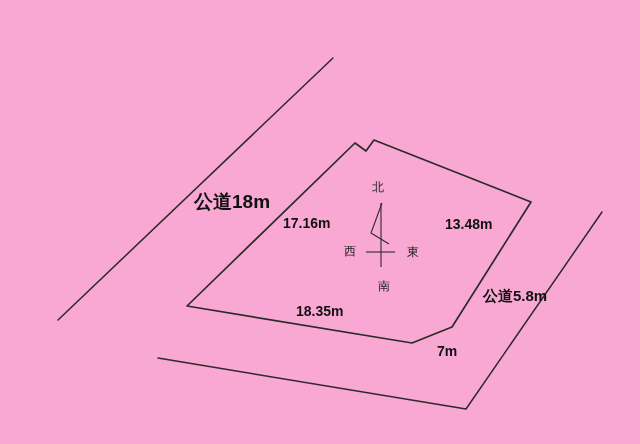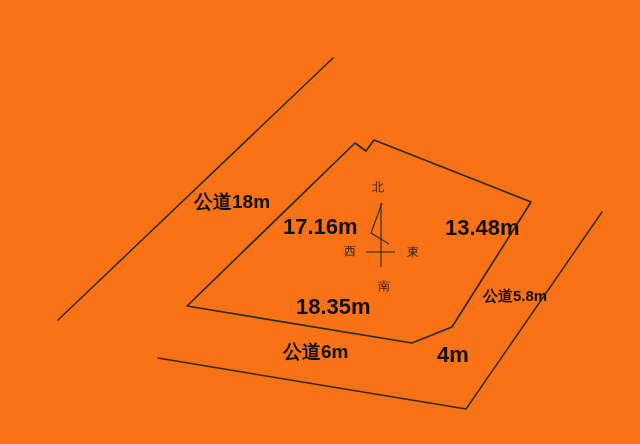--- a/index.html
+++ b/index.html
@@ -7,38 +7,38 @@
     padding: 0;
     width: 640px;
     height: 444px;
     overflow: hidden;
     background: #fdfdfd;
   }
   .stage {
     position: relative;
     width: 640px;
     height: 444px;
-    background: #f97316;
+    background: #f9a8d4;
     font-family: "Liberation Sans", sans-serif;
   }
   .stage svg {
     position: absolute;
     left: 0;
     top: 0;
   }
   .lbl {
     position: absolute;
     color: #111111;
     font-weight: bold;
     white-space: nowrap;
     line-height: 1;
     letter-spacing: 0px;
   }
   .lbl-lg { font-size: 19px; }
-  .lbl-md { font-size: 22px; }
+  .lbl-md { font-size: 14px; }
   .lbl-sm { font-size: 15px; }
   .compass-lbl {
     position: absolute;
     color: #222222;
     font-weight: normal;
     font-size: 12px;
     white-space: nowrap;
     line-height: 1;
   }
 </style>
@@ -57,31 +57,30 @@
 
     <g stroke-width="1.1" fill="none">
       <line x1="381" y1="203" x2="381" y2="267" stroke="#2b2b2b"></line>
       <line x1="366" y1="252" x2="395" y2="252" stroke="#2b2b2b"></line>
       <polyline points="382,203 371,233 389,244" stroke="#2b2b2b"></polyline>
     </g>
   </svg>
 
   <div class="lbl lbl-lg" style="left:194px; top:192px;">公道18m</div>
 
-  <div class="lbl lbl-lg" style="left:283px; top:342px;">公道6m</div>
 
   <div class="lbl lbl-sm" style="left:483px; top:281px;margin-top:7px;">公道5.8m</div>
 
   <div class="lbl lbl-md" style="left:283px; top:216px;">17.16m</div>
 
   <div class="lbl lbl-md" style="left:445px; top:217px;">13.48m</div>
 
-  <div class="lbl lbl-md" style="left:296px; top:296px;">18.35m</div>
+  <div class="lbl lbl-md" style="left:296px; top:304px;">18.35m</div>
 
-  <div class="lbl lbl-md" style="left:437px; top:344px;">4m</div>
+  <div class="lbl lbl-md" style="left:437px; top:344px;">7m</div>
 
   <div class="compass-lbl" style="left:372px; top:181px;">北</div>
 
   <div class="compass-lbl" style="left:344px; top:245px;">西</div>
 
   <div class="compass-lbl" style="left:407px; top:246px;">東</div>
 
   <div class="compass-lbl" style="left:378px; top:280px;">南</div>
 
 </div>

